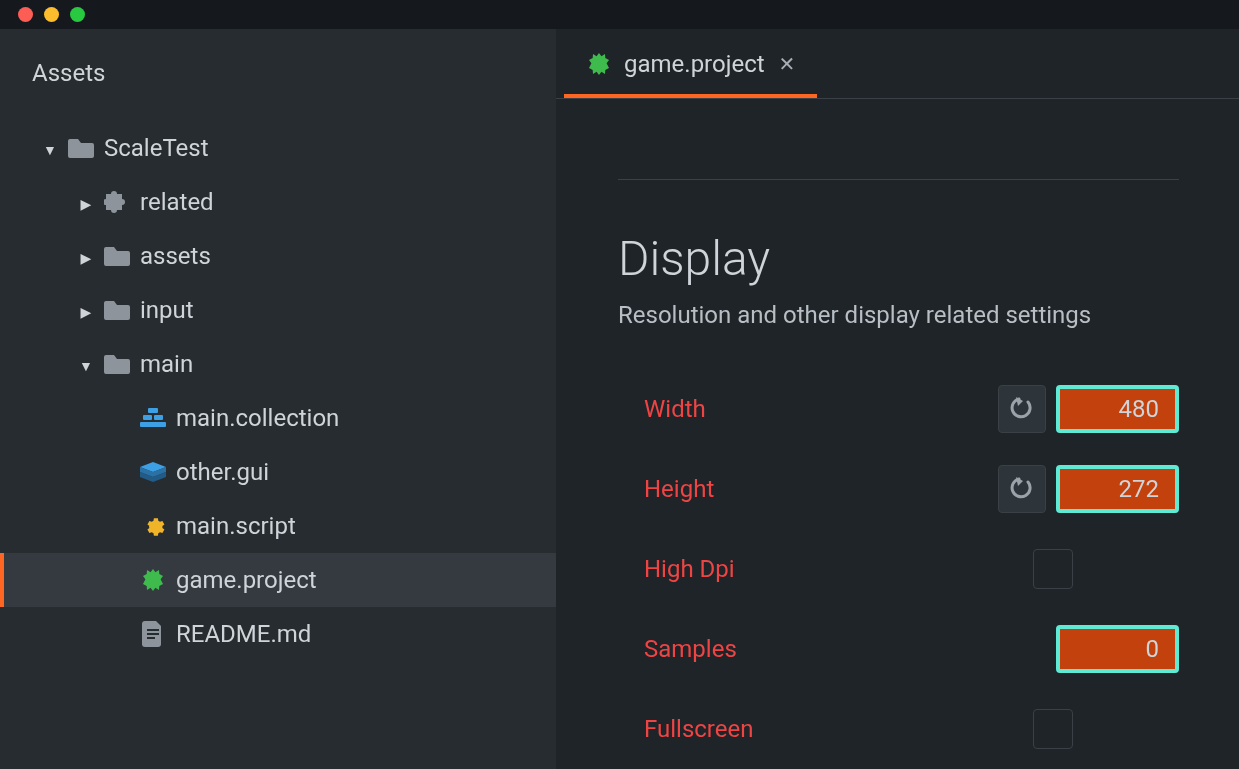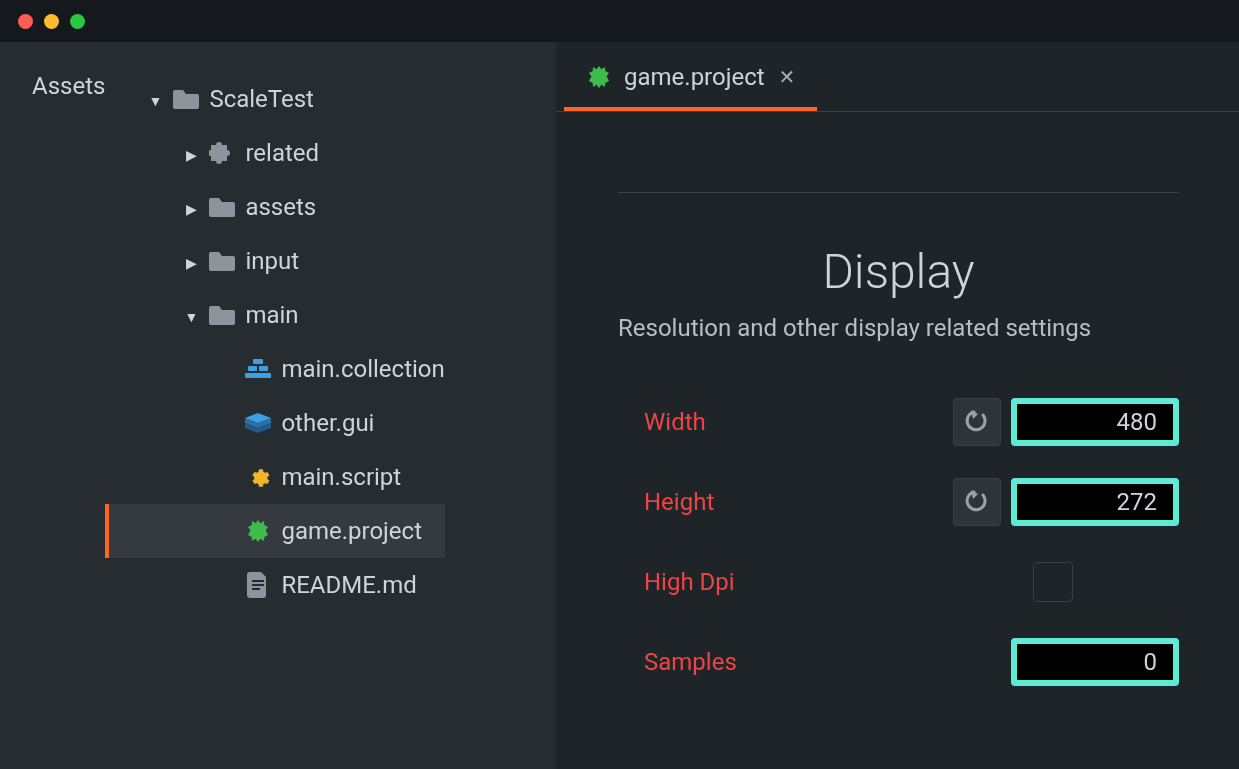--- a/index.html
+++ b/index.html
@@ -5,44 +5,44 @@
   * { margin:0; padding:0; box-sizing:border-box; }
   html,body { width:1239px; height:769px; background:#1f2429; font-family:-apple-system,BlinkMacSystemFont,"Segoe UI",Roboto,Helvetica,Arial,sans-serif; color:#cfd4d9; overflow:hidden; }
   .window { width:1239px; height:769px; display:flex; flex-direction:column; }
   .titlebar { height:42px; background:#15191d; display:flex; align-items:center; padding:0 18px; gap:12px; }
   .traffic { display:flex; gap:11px; }
   .dot { width:15px; height:15px; border-radius:50%; }
   .dot.red { background:#fc5e56; }
   .dot.yellow { background:#fdbc2e; }
   .dot.green { background:#28c840; }
   .body { flex:1; display:flex; }
-  .sidebar { width:556px; background:#272c31; display:flex; flex-direction:row; padding-top:30px; }
+  .sidebar { width:556px; background:#272c31; display:flex; flex-direction:column; padding-top:30px; }
   .panel-title { font-size:24px; color:#cfd4d9; padding:0 0 34px 32px; font-weight:400; }
   .tree { font-size:24px; color:#cfd4d9; }
   .tree-item { display:flex; align-items:center; height:54px; padding-left:32px; gap:10px; cursor:default; position:relative; }
   .tree-item .spacer { display:inline-block; }
   .tree-item.selected { background:#343a40; }
   .tree-item.selected::before { content:""; position:absolute; left:0; top:0; bottom:0; width:4px; background:#fd6623; }
   .arrow { width:16px; display:inline-flex; justify-content:center; color:#cfd4d9; font-size:14px; position:relative; top:2px; }
   .arrow.none { visibility:hidden; }
   .ficon { width:26px; height:26px; display:inline-flex; align-items:center; justify-content:center; }
   svg { display:block; }
   .main { flex:1; background:#1f2429; display:flex; flex-direction:column; }
   .tabbar { display:flex; align-items:flex-end; height:70px; border-bottom:1px solid #3a4046; padding-left:8px; }
   .tab { display:flex; align-items:center; gap:12px; padding:18px 22px 16px; color:#cfd4d9; font-size:24px; border-bottom:4px solid #fd6623; position:relative; }
   .tab .close { color:#a8aeb4; font-size:20px; margin-left:2px; }
   .editor { flex:1; padding:80px 60px 0 62px; overflow:hidden; }
   .editor hr { border:none; border-top:1px solid #3b4147; margin-bottom:50px; }
-  .section-title { font-size:48px; font-weight:300; color:#cfd4d9; margin-bottom:14px;text-align:center; }
+  .section-title { font-size:48px; font-weight:300; color:#cfd4d9; margin-bottom:14px; }
   .section-sub { font-size:24px; color:#b8bec4; margin-bottom:40px; }
   .field { display:flex; align-items:center; height:80px; }
   .field-label { font-size:24px; color:#ef4444; flex:1; padding-left:26px; }
   .reset-btn { width:48px; height:48px; background:#2d343a; border:1px solid #3a4046; border-radius:4px; display:flex; align-items:center; justify-content:center; margin-right:10px; cursor:pointer; }
   .reset-spacer { width:58px; }
-  .num-input { width:168px; height:48px; background:#000000; border:6px solid #5eead4; border-radius:4px; color:#cfd4d9; font-size:24px; text-align:right; padding:0 16px; font-family:inherit; }
+  .num-input { width:123px; height:48px; background:#c2410c; border:4px solid #5eead4; border-radius:4px; color:#cfd4d9; font-size:24px; text-align:right; padding:0 16px; font-family:inherit; }
   .checkbox { width:40px; height:40px; border:1px solid #3a4046; border-radius:4px; background:#1f2429; margin-right:0; cursor:pointer; }
   .checkbox-wrap { width:152px; display:flex; justify-content:flex-start; padding-left:6px; }
 </style>
 </head>
 <body>
 
 <div class="window">
   <div class="titlebar">
     <div class="traffic">
       <div class="dot red"></div>
@@ -213,17 +213,24 @@
               <div class="reset-spacer"></div>
               <div class="checkbox-wrap">
                 <div class="checkbox"></div>
               </div>
             </div>
             <div class="field">
               <div class="field-label">Samples</div>
               <div class="reset-spacer"></div>
               <input class="num-input" type="text" value="0" style="">
             </div>
+            <div class="field">
+              <div class="field-label">Fullscreen</div>
+              <div class="reset-spacer"></div>
+              <div class="checkbox-wrap">
+                <div class="checkbox"></div>
+              </div>
+            </div>
           </div>
       </div>
     </div>
   </div>
 </div>
 
 </body></html>

